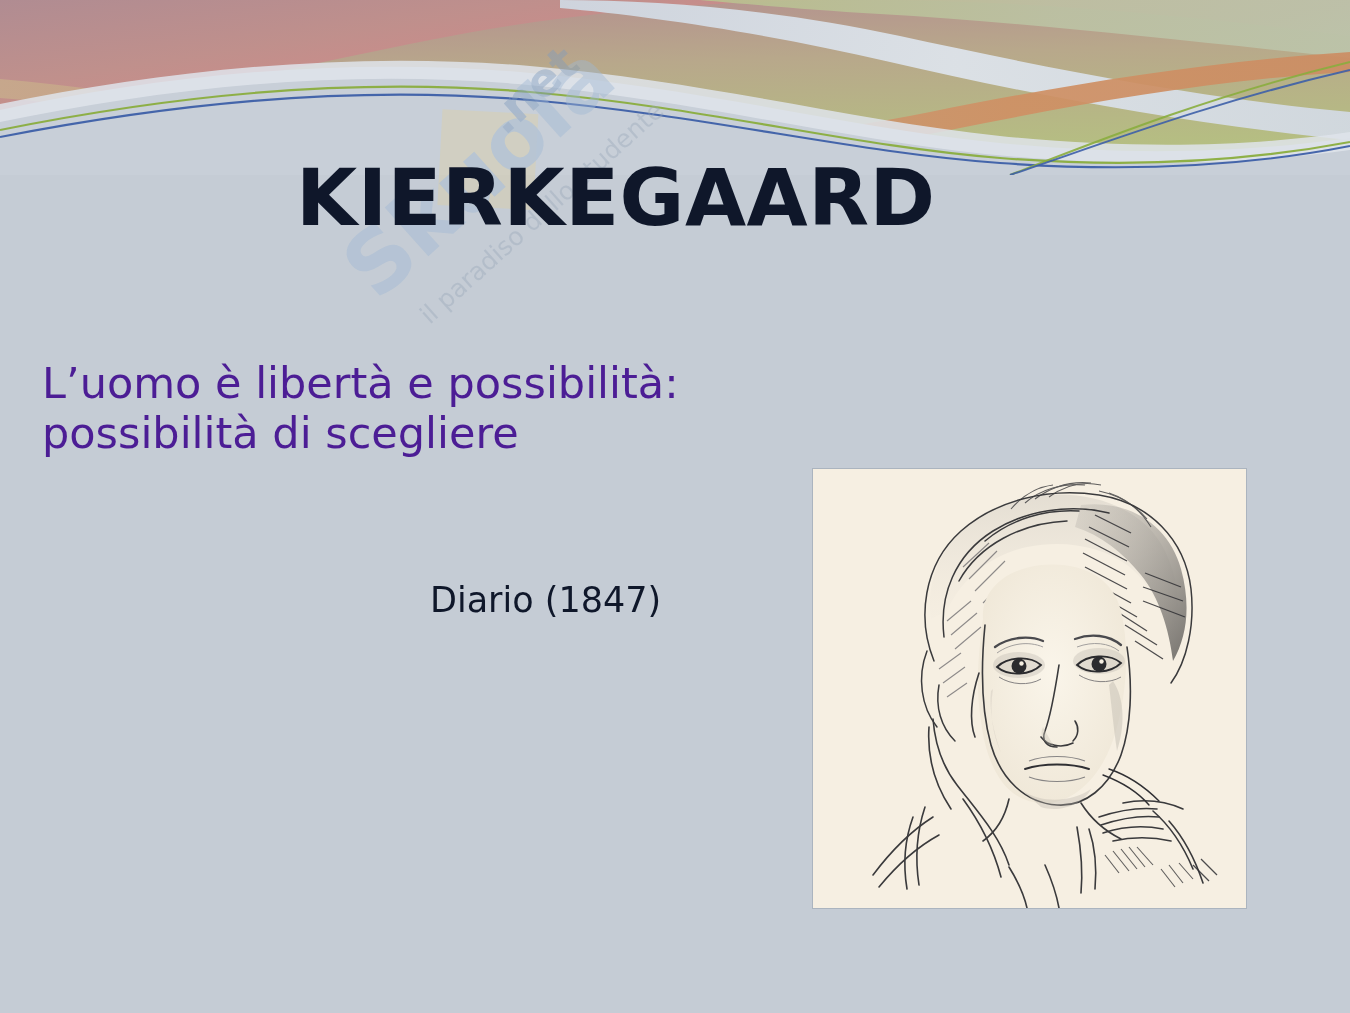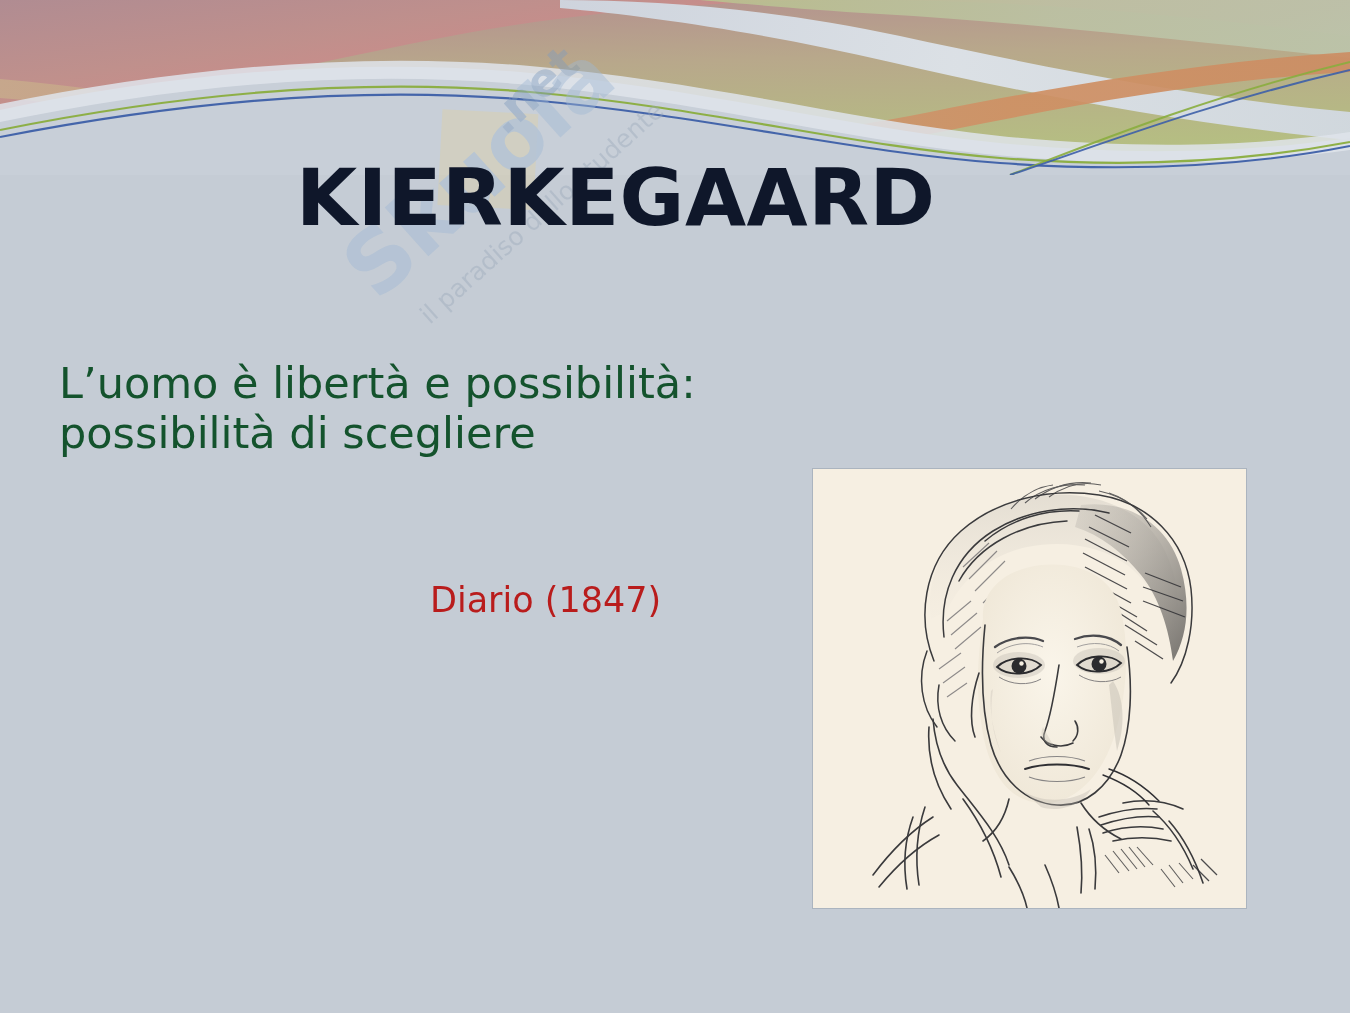--- a/index.html
+++ b/index.html
@@ -48,34 +48,34 @@
     font-weight: bold;
     letter-spacing: 0.5px;
     color: #0f172a;
     line-height: 1.0;
     white-space: nowrap;
   }
 
   
   #body-text {
     position: absolute;
-    left: 59px;
+    left: 42px;
     top: 358px;
     width: 760px;
-    color: #14532d;
+    color: #4c1d95;
     font-size: 43px;
     line-height: 50px;
   }
   #body-text .line { white-space: nowrap; }
 
   #attribution {
     position: absolute;
     left: 430px;
     top: 579px;
-    color: #b91c1c;
+    color: #0f172a;
     font-size: 35px;
     line-height: 42px;
     white-space: nowrap;
   }
 
   
   #portrait {
     position: absolute;
     left: 813px;
     top: 469px;

